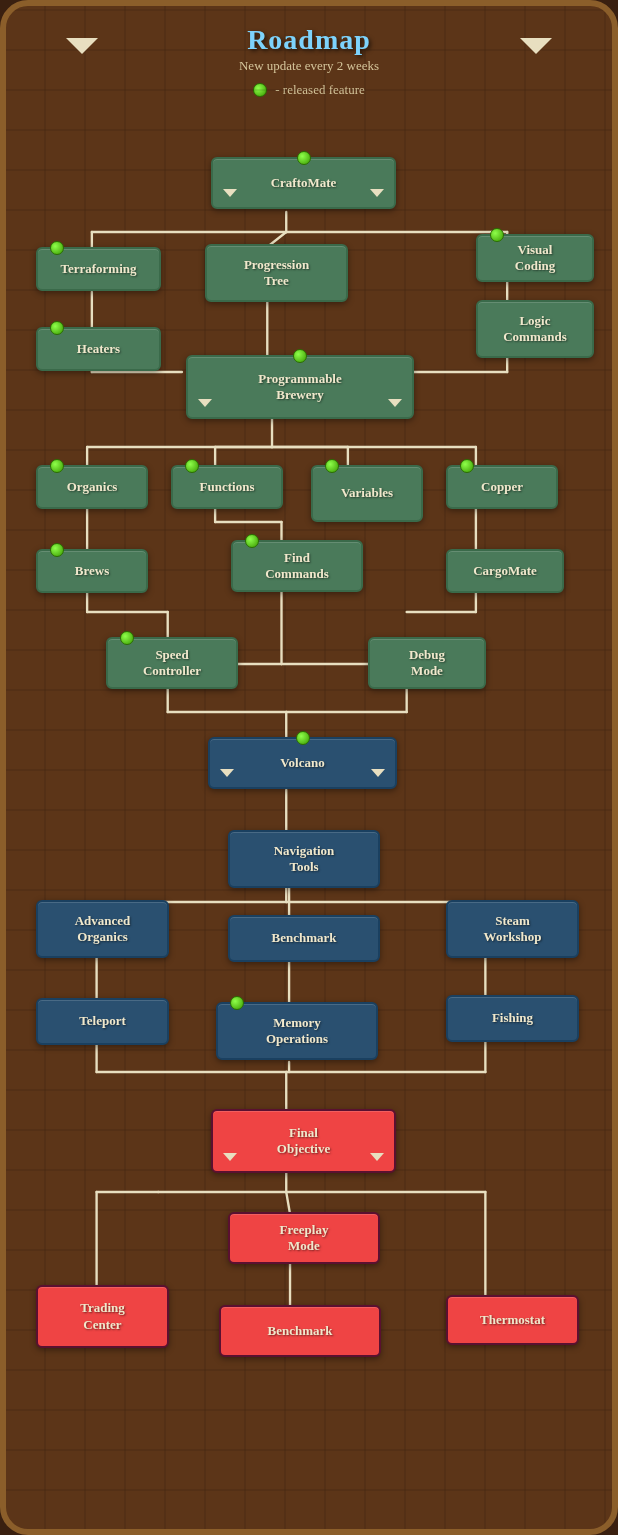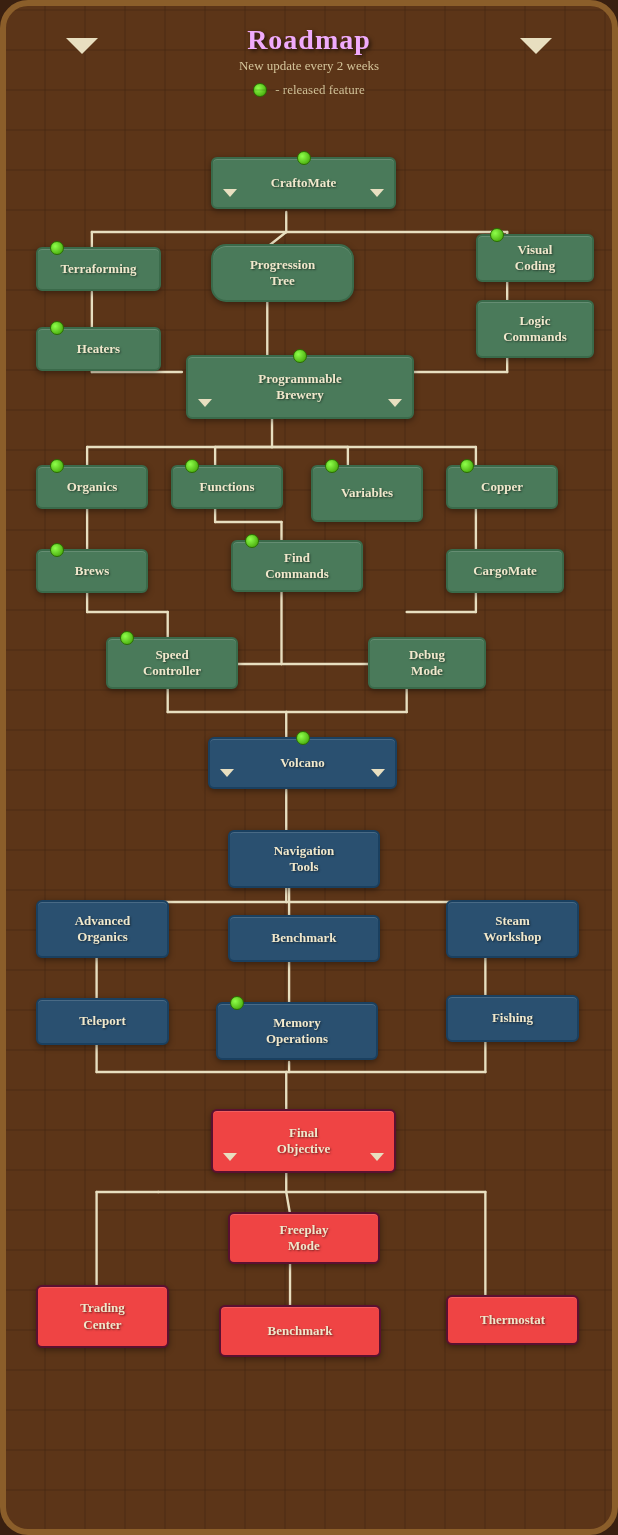--- a/index.html
+++ b/index.html
@@ -32,21 +32,21 @@
       pointer-events: none;
       border-radius: 22px;
     }
     .header {
       text-align: center;
       margin-bottom: 8px;
       position: relative;
       z-index: 2;
     }
     .title {
-      color: #f0abfc;
+      color: #7dd3fc;
       font-size: 28px;
       font-weight: bold;
       letter-spacing: 1px;
       text-shadow: 2px 2px 4px rgba(0,0,0,0.6);
     }
     .subtitle {
       color: #d4c49a;
       font-size: 13px;
       margin-top: 2px;
     }
@@ -260,21 +260,21 @@
       <div style="position:absolute;right:10px;bottom:5px;"><svg width="14" height="10" viewBox="0 0 14 10">
             <polygon points="7,9 0,1 14,1" fill="#e8dfc0"></polygon>
           </svg></div>
     </div>
 
     <div class="node node-green" style="left:20px;top:145px;width:125px;height:44px;">
       <span class="node-dot" style="top:-8px;left:12px;"></span>
       <span>Terraforming</span>
     </div>
 
-    <div class="node node-green" style="left:195px;top:142px;width:143px;height:58px;border-radius:15px;">
+    <div class="node node-green" style="left:189px;top:142px;width:143px;height:58px;">
       <span>Progression<br>Tree</span>
     </div>
 
     <div class="node node-green" style="left:460px;top:132px;width:118px;height:48px;">
       <span class="node-dot" style="top:-8px;left:12px;"></span>
       <span>Visual<br>Coding</span>
     </div>
 
     <div class="node node-green" style="left:20px;top:225px;width:125px;height:44px;">
       <span class="node-dot" style="top:-8px;left:12px;"></span>

